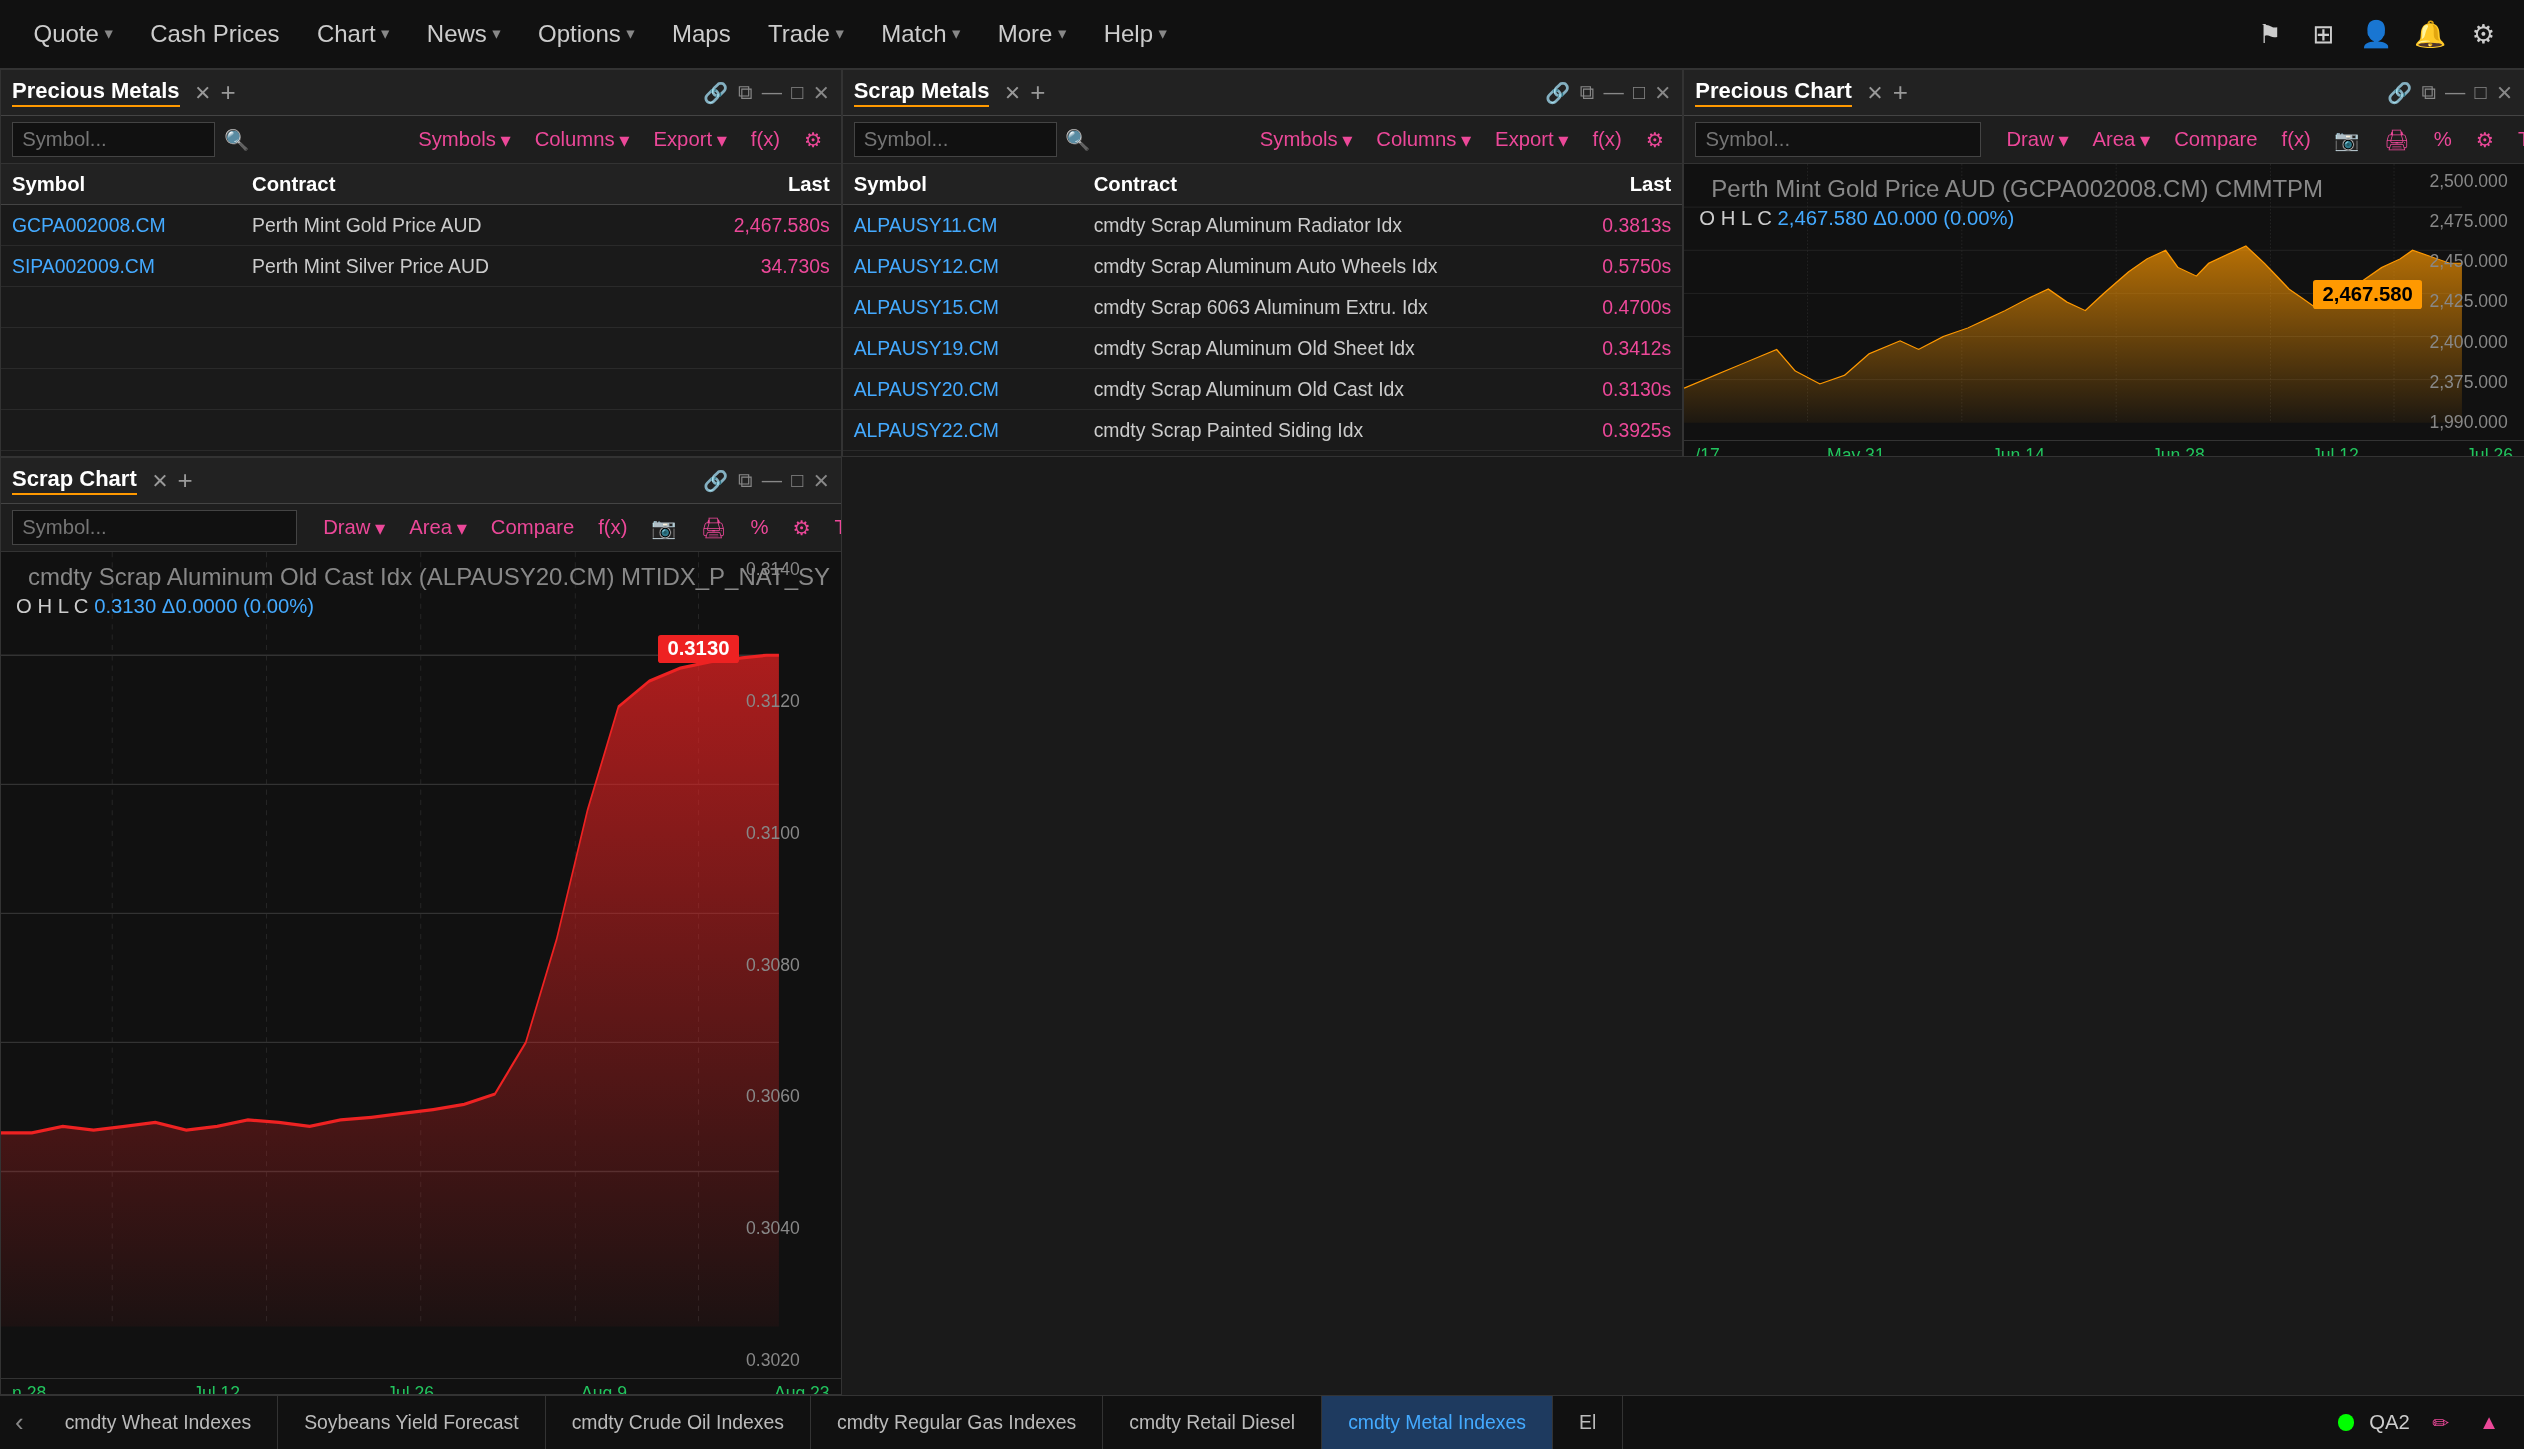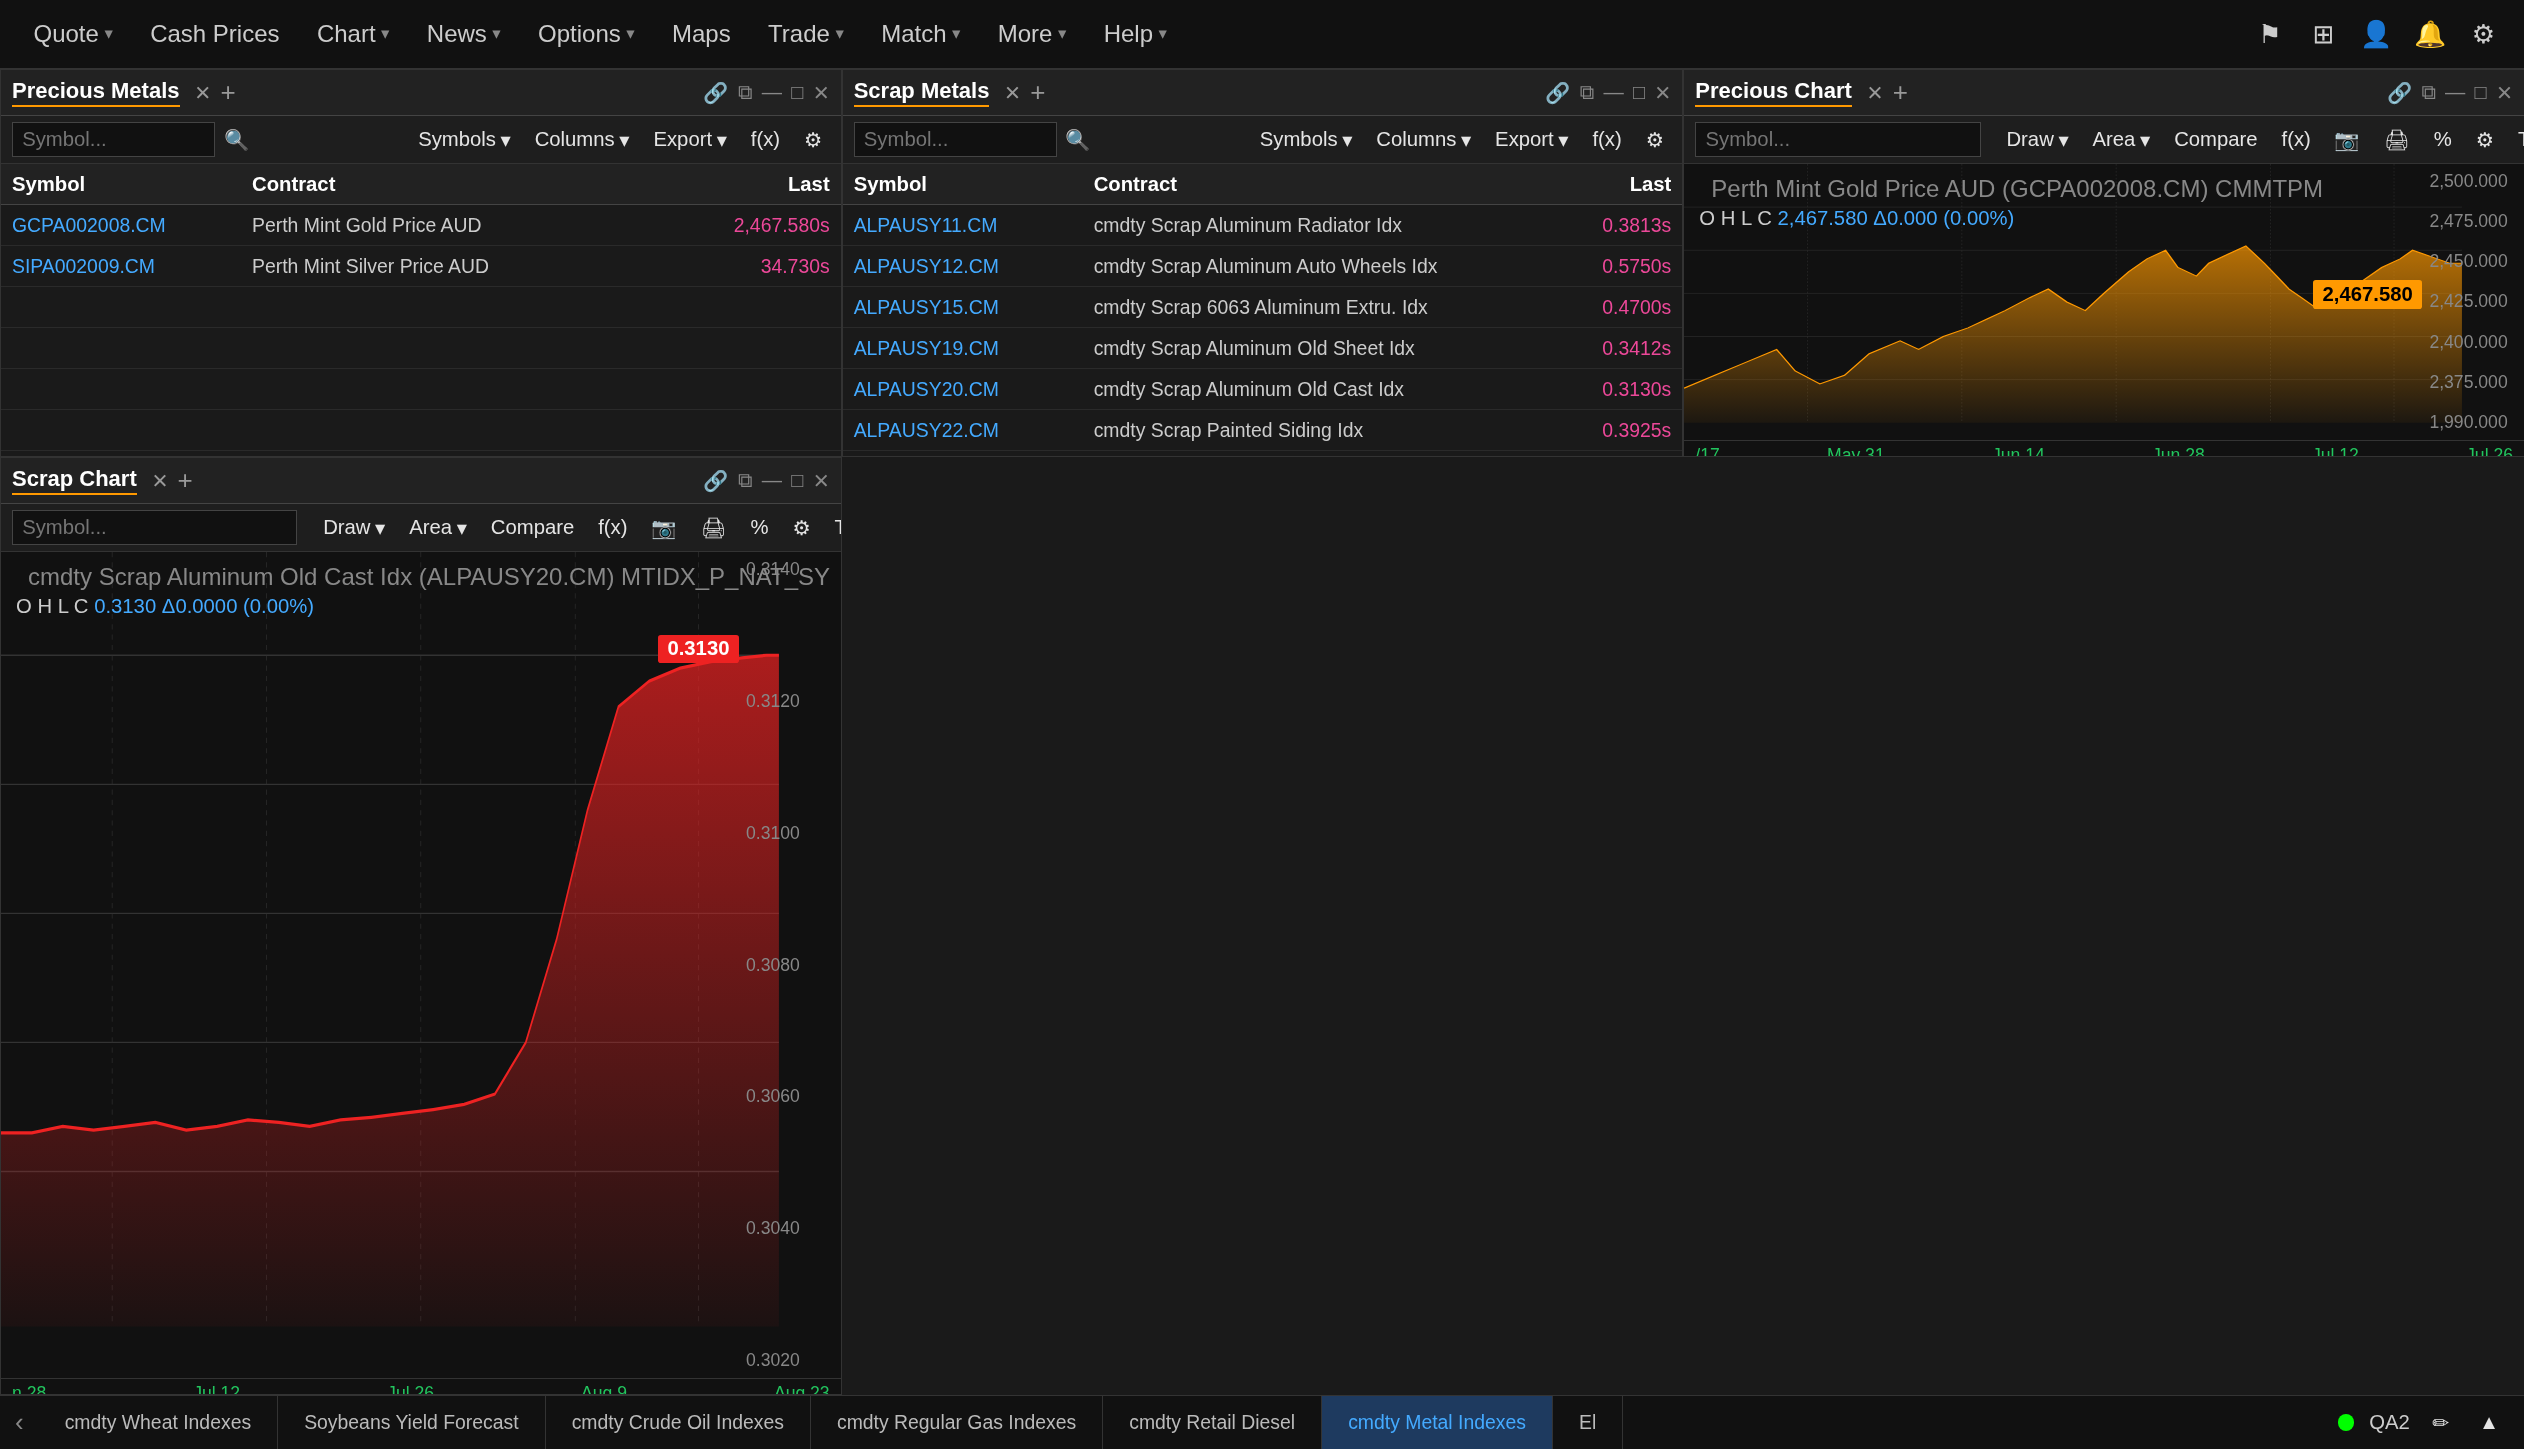--- a/index.html
+++ b/index.html
@@ -119,21 +119,21 @@
       border: 0.9px solid #444;
       color: #ccc;
       padding: 5.5px 9.2px;
       font-size: 20.3px;
       width: 203px;
       height: 35px;
     }
     .search-icon { color: #888; font-size: 20.3px; cursor: pointer; }
     .toolbar-spacer { flex: 1; }
     .toolbar-btn {
-      color: #e5e5e5;
+      color: #ec4899;
       font-size: 20.3px;
       cursor: pointer;
       padding: 3.7px 7.4px;
       display: flex;
       align-items: center;
       gap: 4.6px;
     }
 
     
     .data-table {

